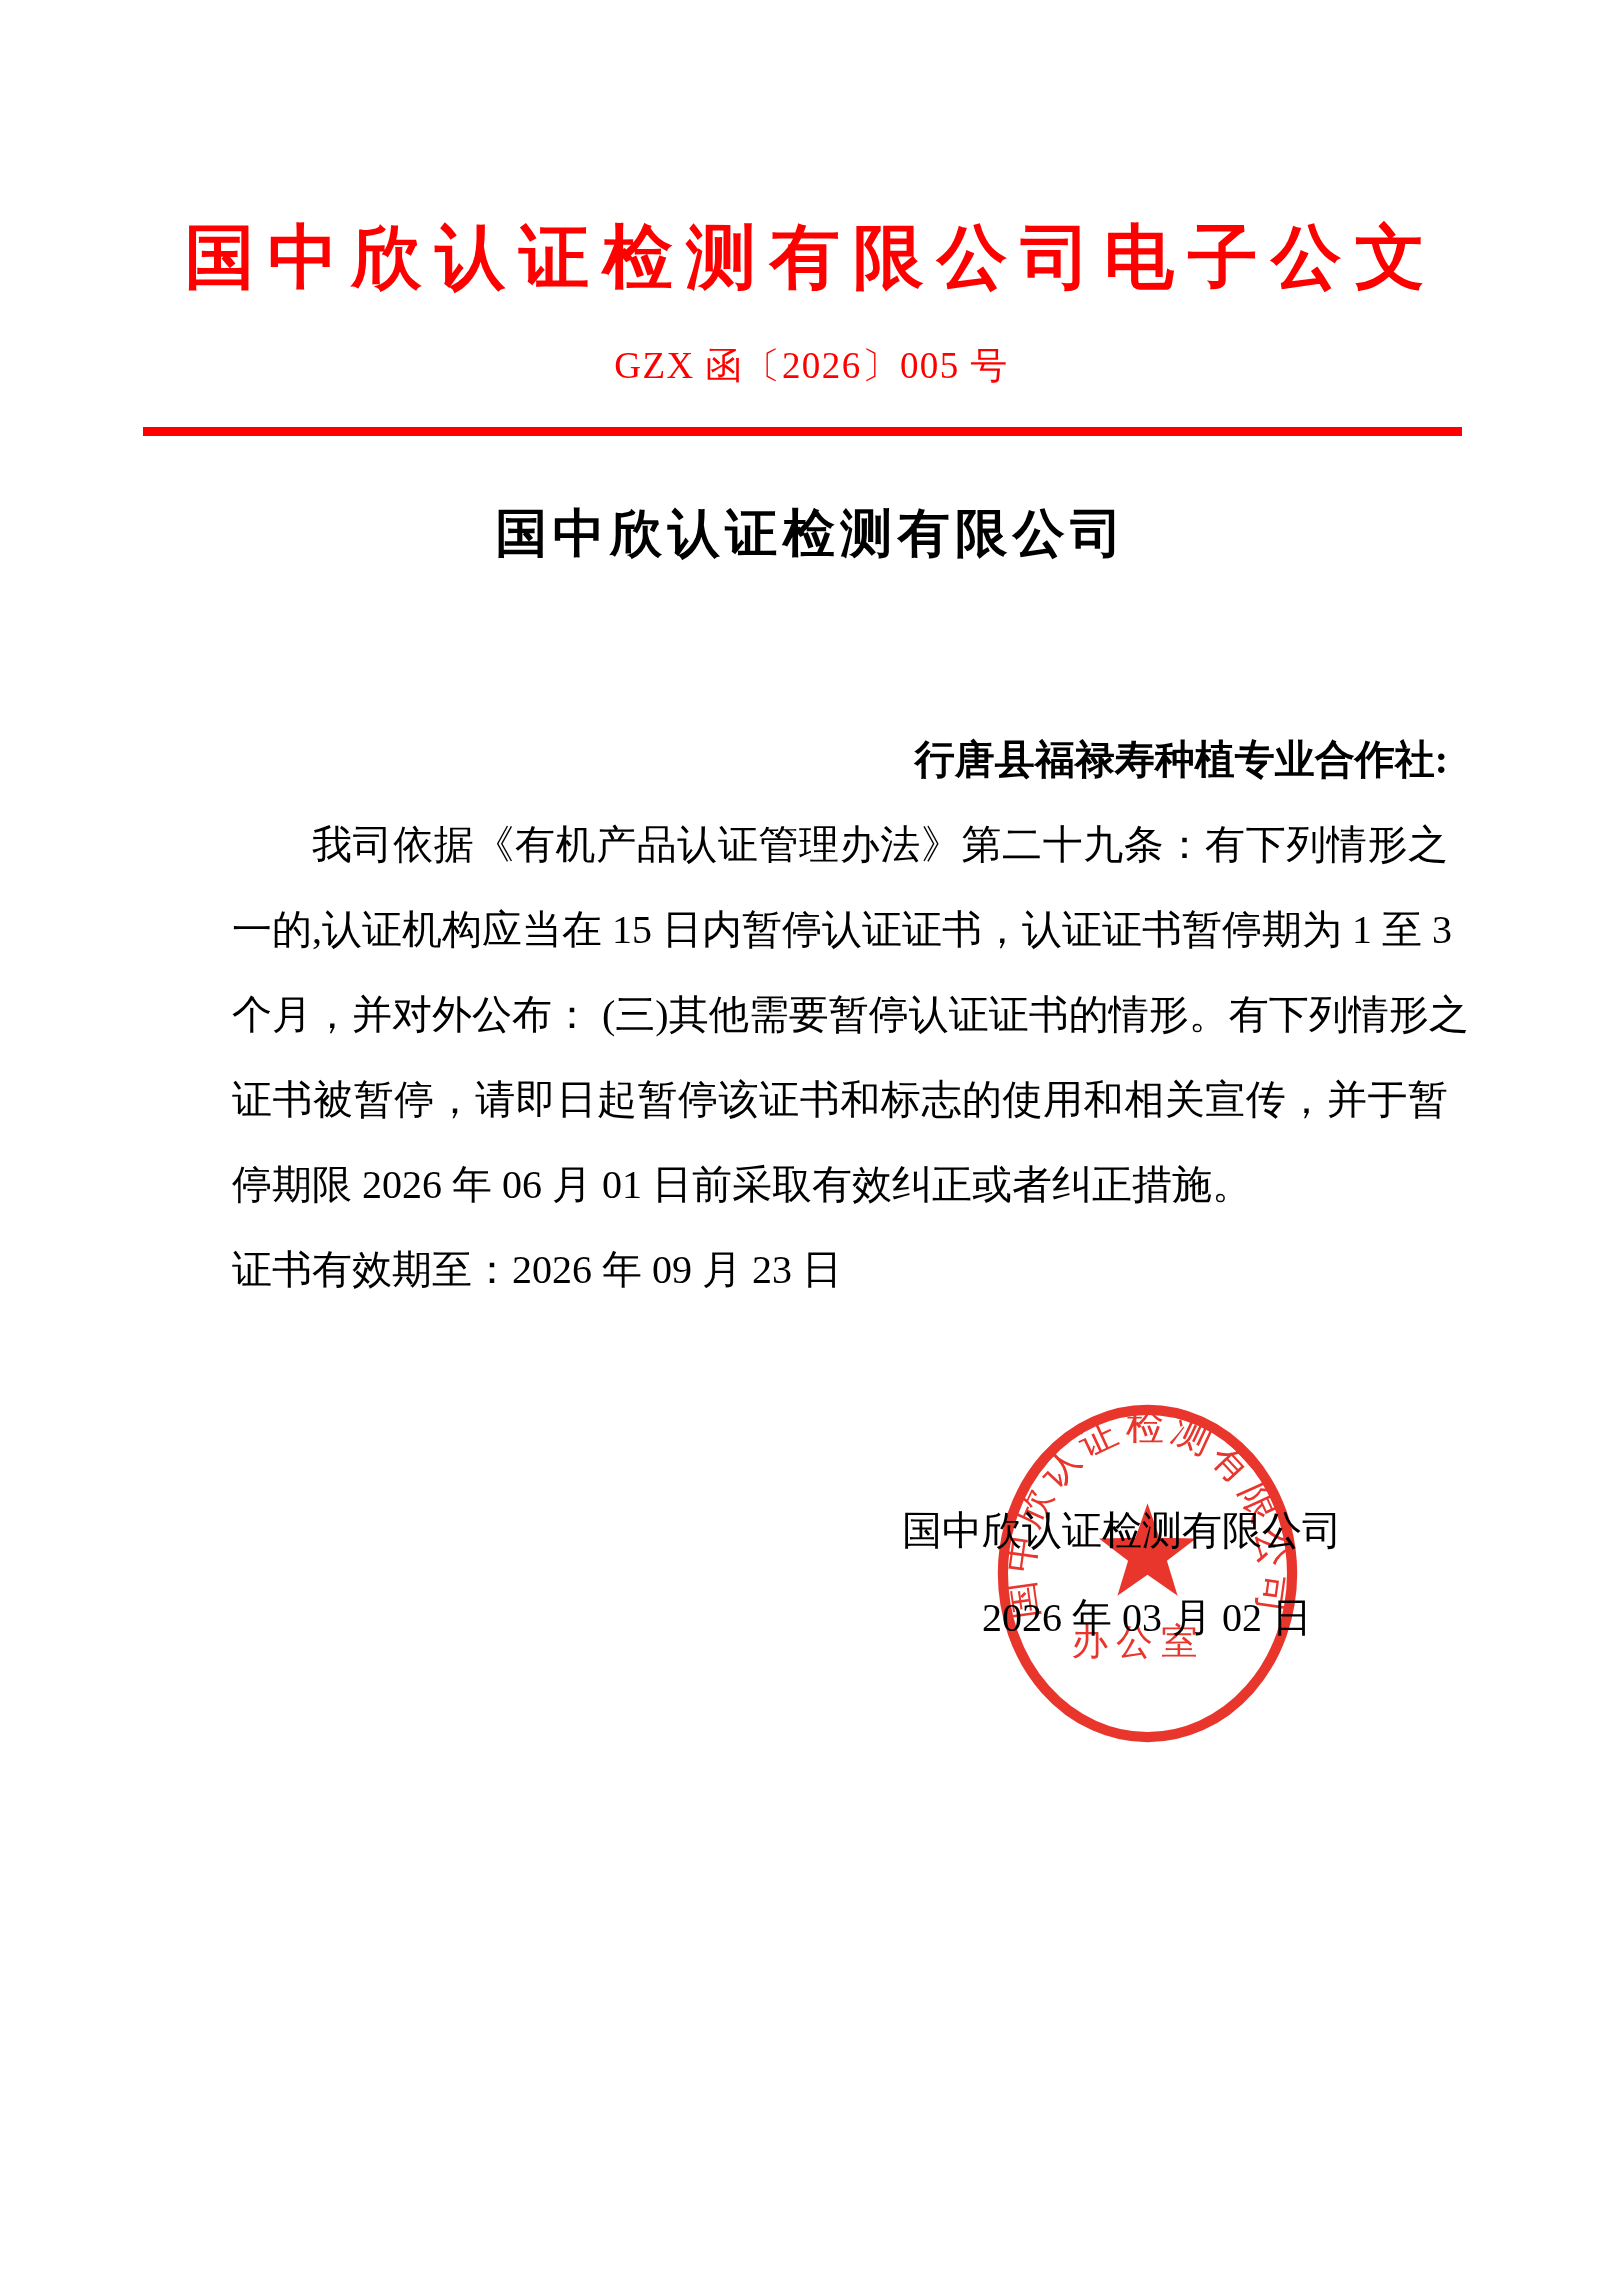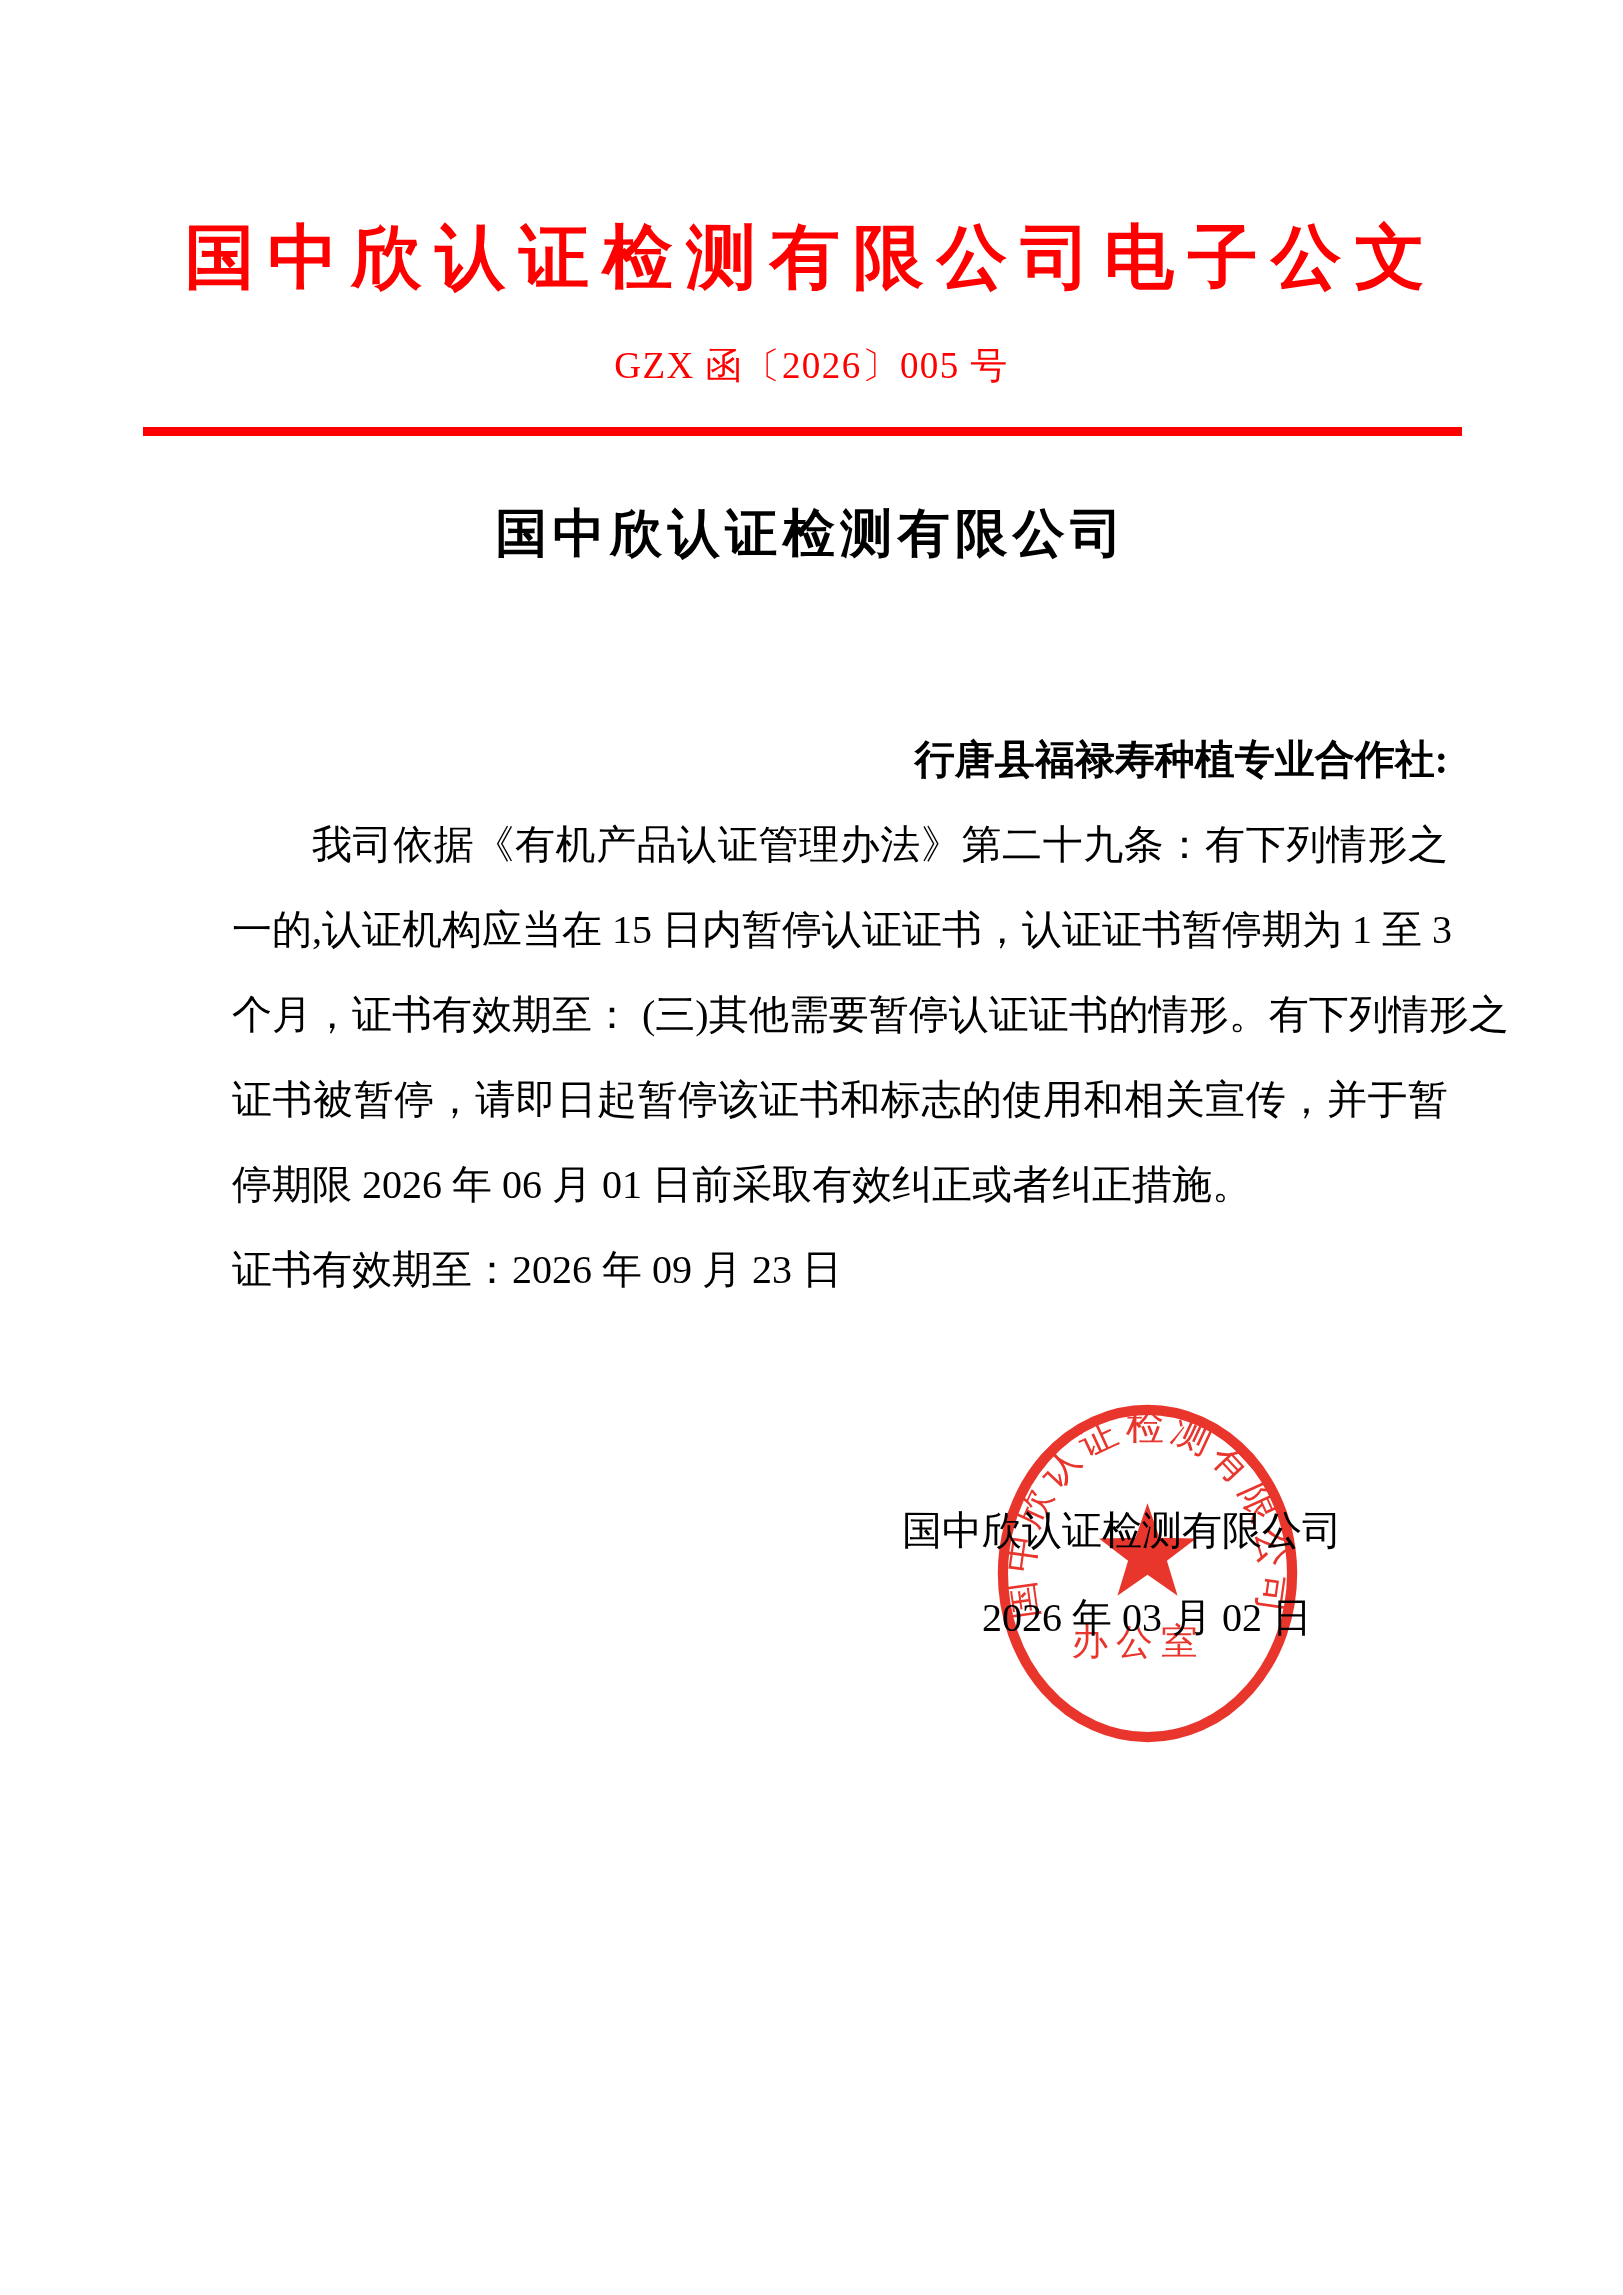--- a/index.html
+++ b/index.html
@@ -127,21 +127,21 @@
 
   <div class="subject-title">
     <div>国中欣认证检测有限公司</div>
   </div>
 
   <div class="body-block">
     <div class="line recipient">行唐县福禄寿种植专业合作社:</div>
     <div>
         <div class="line justify indent"><span>我司依据《有机产品认证管理办法》第二十九条：有下列情形之</span></div>
         <div class="line justify"><span>一的,认证机构应当在 15 日内暂停认证证书，认证证书暂停期为 1 至 3</span></div>
-        <div class="line justify"><span>个月，证书有效期至： </span><span style="font-weight: normal;">(三)其他需要暂停认证证书的情形</span><span>。有下列情形之</span></div>
+        <div class="line justify"><span>个月，并对外公布： </span><span style="font-weight: normal;">(三)其他需要暂停认证证书的情形</span><span>。有下列情形之</span></div>
         <div class="line justify"><span>证书被暂停，请即日起暂停该证书和标志的使用和相关宣传，并于暂</span></div>
         <div class="line"><span>停期限 2026 年 06 月 01 日前采取有效纠正或者纠正措施。</span></div>
         <div class="line"><span>证书有效期至：2026 年 09 月 23 日</span></div>
       </div>
   </div>
 
   <svg class="stamp" viewBox="0 0 450 500" xmlns="http://www.w3.org/2000/svg">
     <ellipse cx="225" cy="250" rx="212" ry="240" fill="none" stroke="#e8251c" stroke-width="15"></ellipse>
     <polygon fill="#e8251c" points="225,147 242.6,197.7 296.3,198.8 253.5,231.3 269.1,282.7 225,252 180.9,282.7 196.5,231.3 153.7,198.8 207.4,197.7"></polygon>
     <path id="seal-text-arc" d="M 67.1 317.7 A 168 198 0 1 1 382.9 317.7" fill="none"></path>

